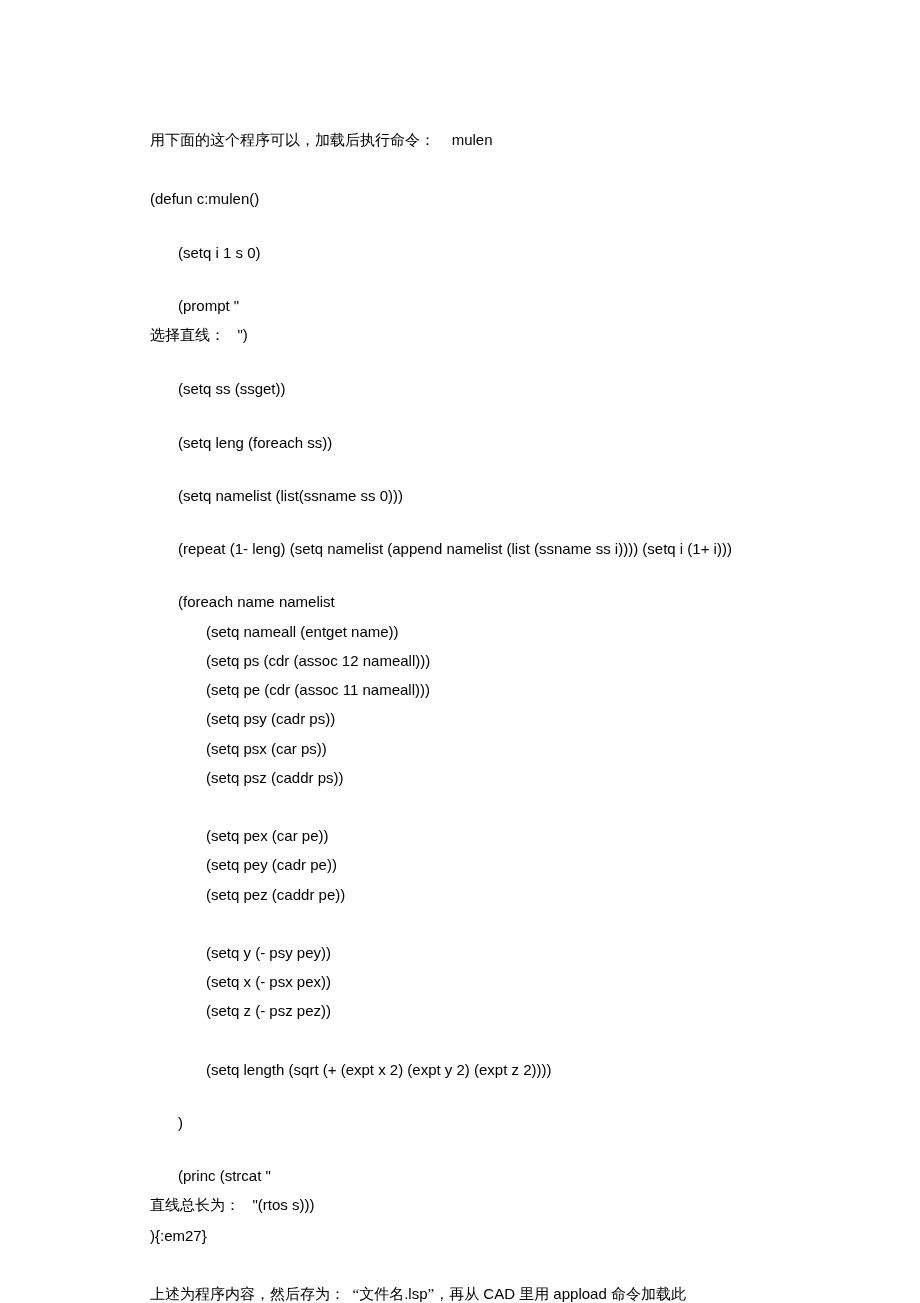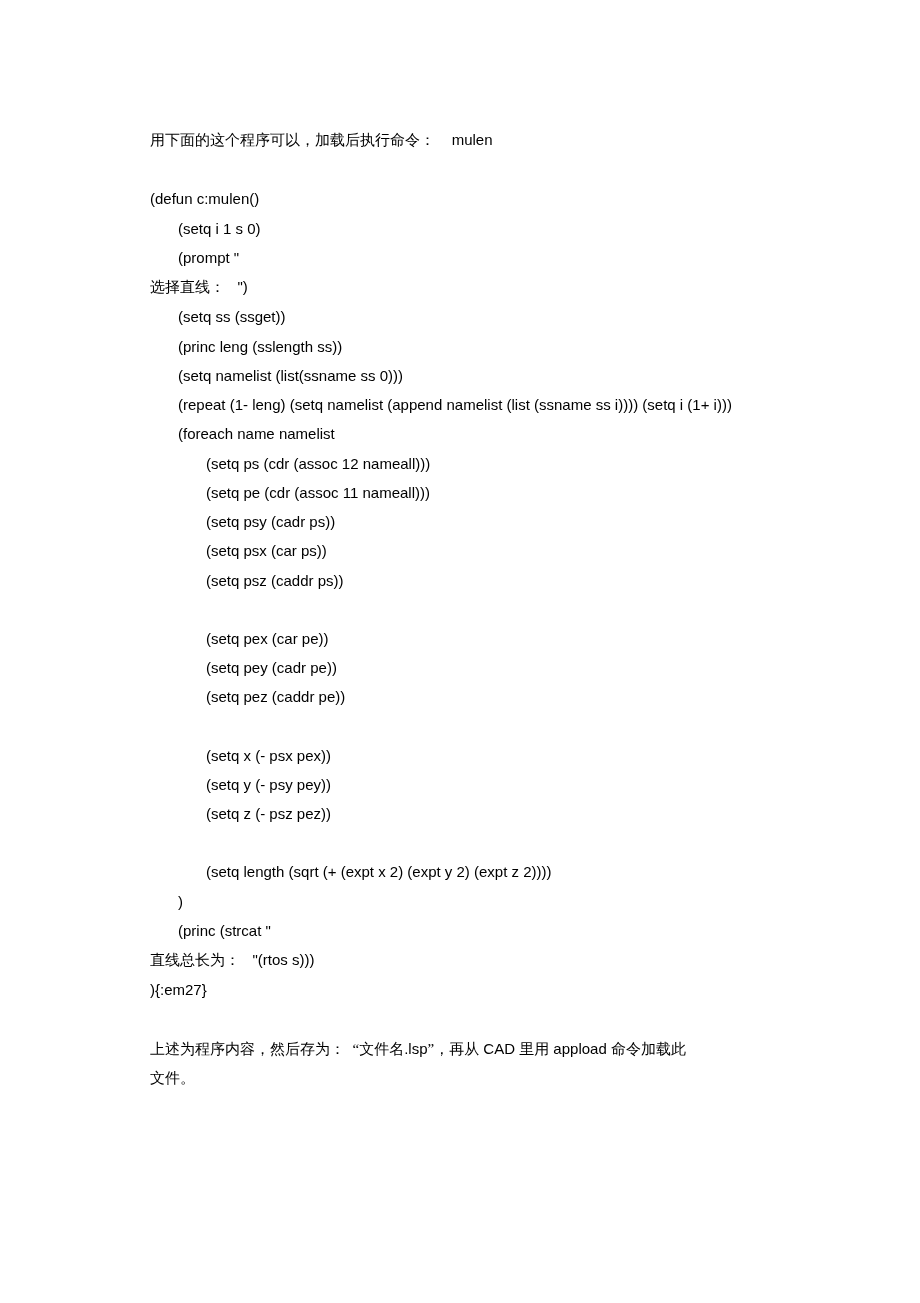--- a/index.html
+++ b/index.html
@@ -22,57 +22,58 @@
   }
   .en {
     font-family: Arial, Helvetica, sans-serif;
   }
   .line {
     white-space: pre;
   }
   .gap {
     height: 29px;
   }
-  .indent1 { padding-left: 28px; }
+  .indent1 { padding-left: 28px; margin-top: 24px; }
   .indent2 { padding-left: 56px; }
 </style>
 </head>
 <body>
 
 <div class="page">
 
   <div class="line"><span class="cn">用下面的这个程序可以，加载后执行命令：</span><span class="en">    </span><span class="en">mulen</span></div>
 
   <div class="gap"></div>
 
   <div class="line en">(defun c:mulen()</div>
   <div class="line en indent1">(setq i 1 s 0)</div>
   <div class="line en indent1">(prompt "</div>
   <div class="line"><span class="cn">选择直线：</span><span class="en">   </span><span class="en">")</span></div>
   <div class="line en indent1">(setq ss (ssget))</div>
-  <div class="line en indent1">(princ leng (sslength ss))</div>
+  <div class="line en indent1">(setq leng (foreach ss))</div>
   <div class="line en indent1">(setq namelist (list(ssname ss 0)))</div>
   <div class="line en indent1">(repeat (1- leng) (setq namelist (append namelist (list (ssname ss i)))) (setq i (1+ i)))</div>
   <div class="line en indent1">(foreach name namelist</div>
+  <div class="line en indent2">(setq nameall (entget name))</div>
   <div class="line en indent2">(setq ps (cdr (assoc 12 nameall)))</div>
   <div class="line en indent2">(setq pe (cdr (assoc 11 nameall)))</div>
   <div class="line en indent2">(setq psy (cadr ps))</div>
   <div class="line en indent2">(setq psx (car ps))</div>
   <div class="line en indent2">(setq psz (caddr ps))</div>
 
   <div class="gap"></div>
 
   <div class="line en indent2">(setq pex (car pe))</div>
   <div class="line en indent2">(setq pey (cadr pe))</div>
   <div class="line en indent2">(setq pez (caddr pe))</div>
 
   <div class="gap"></div>
 
+  <div class="line en indent2">(setq y (- psy pey))</div>
   <div class="line en indent2">(setq x (- psx pex))</div>
-  <div class="line en indent2">(setq y (- psy pey))</div>
   <div class="line en indent2">(setq z (- psz pez))</div>
 
   <div class="gap"></div>
 
   <div class="line en indent2">(setq length (sqrt (+ (expt x 2) (expt y 2) (expt z 2))))</div>
   <div class="line en indent1">)</div>
   <div class="line en indent1">(princ (strcat "</div>
   <div class="line"><span class="cn">直线总长为：</span><span class="en">   </span><span class="en">"(rtos s)))</span></div>
   <div class="line en">){:em27}</div>
 

